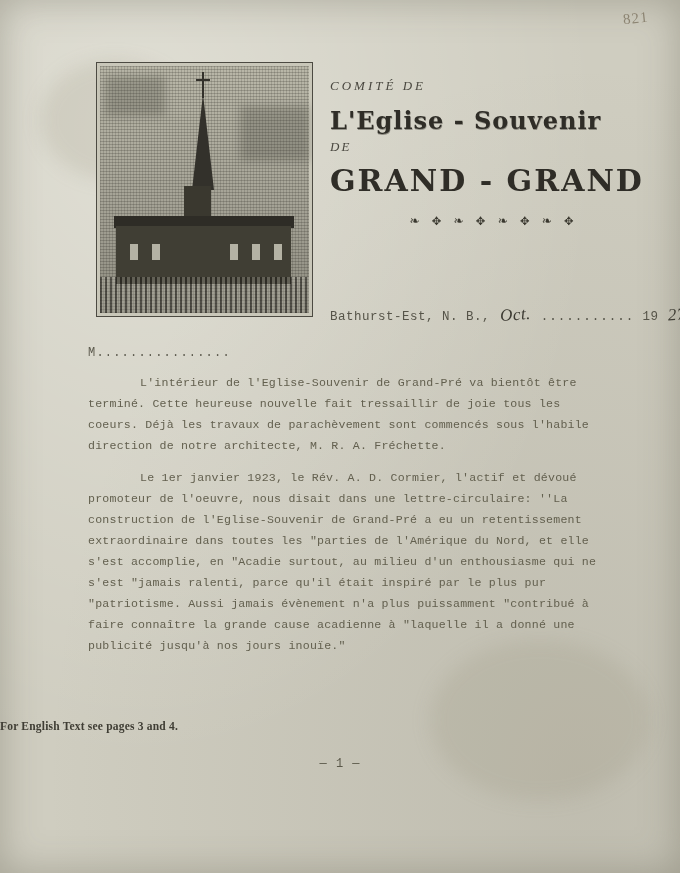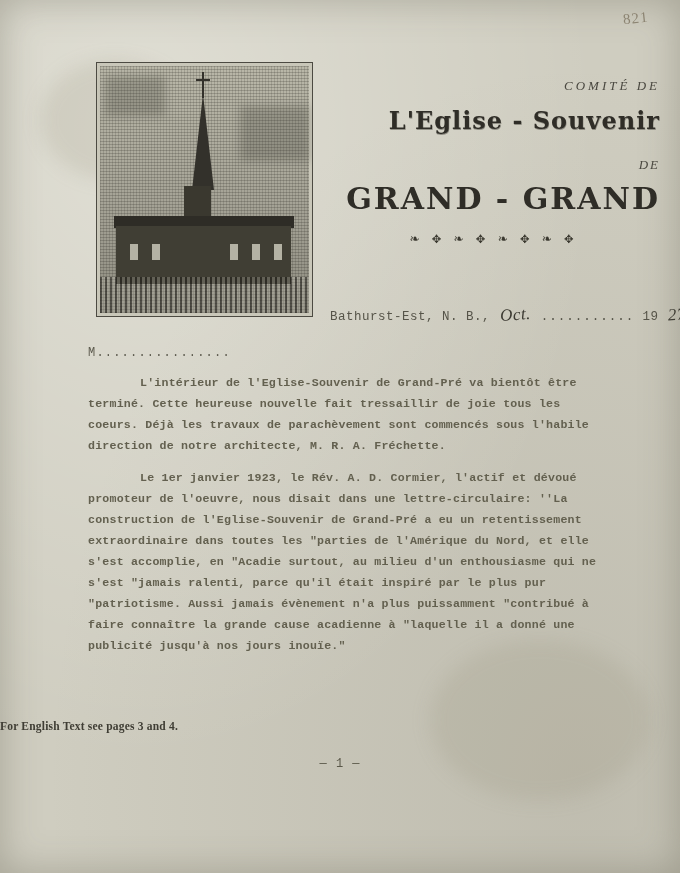--- a/index.html
+++ b/index.html
@@ -138,41 +138,41 @@
     height: 16px;
     background: #b4b2a4;
     top: 178px;
   }
   
   .masthead {
     position: absolute;
     left: 330px;
     top: 22px;
     width: 330px;
-    text-align: right;
+    text-align: left;
     color: #3b3930;
   }
   .comite {
     font-family: "Liberation Serif", serif;
     font-style: italic;
     letter-spacing: 3px;
     font-size: 13px;
     color: #4a4840;
   }
   .eglise {
     margin-top: 12px;
     font-family: "DejaVu Serif", serif;
     font-size: 24px;
     font-weight: bold;
     letter-spacing: 1px;
     color: #2f2d27;
     text-shadow: 0.5px 0.5px 0 rgba(60,58,50,0.45);
   }
   .de-small {
-    margin-top: 22px;
+    margin-top: 4px;
     font-family: "Liberation Serif", serif;
     font-style: italic;
     font-size: 13px;
     letter-spacing: 2px;
     color: #4a4840;
   }
   .grandpree {
     margin-top: 8px;
     font-family: "DejaVu Serif", serif;
     font-size: 30px;
@@ -229,21 +229,20 @@
     width: 520px;
     font-size: 11.6px;
     line-height: 21px;
     color: #63604f;
     letter-spacing: 0.2px;
   }
   .body p {
     margin: 0 0 11px 0;
     text-indent: 52px;
     white-space: pre-wrap;
-    font-weight: bold;
   }
   .english-note {
     position: absolute;
     left: 0;
     top: 720px;
     width: 648px;
     font-family: "Liberation Serif", serif;
     font-weight: bold;
     font-size: 11.5px;
     color: #3f3d34;

